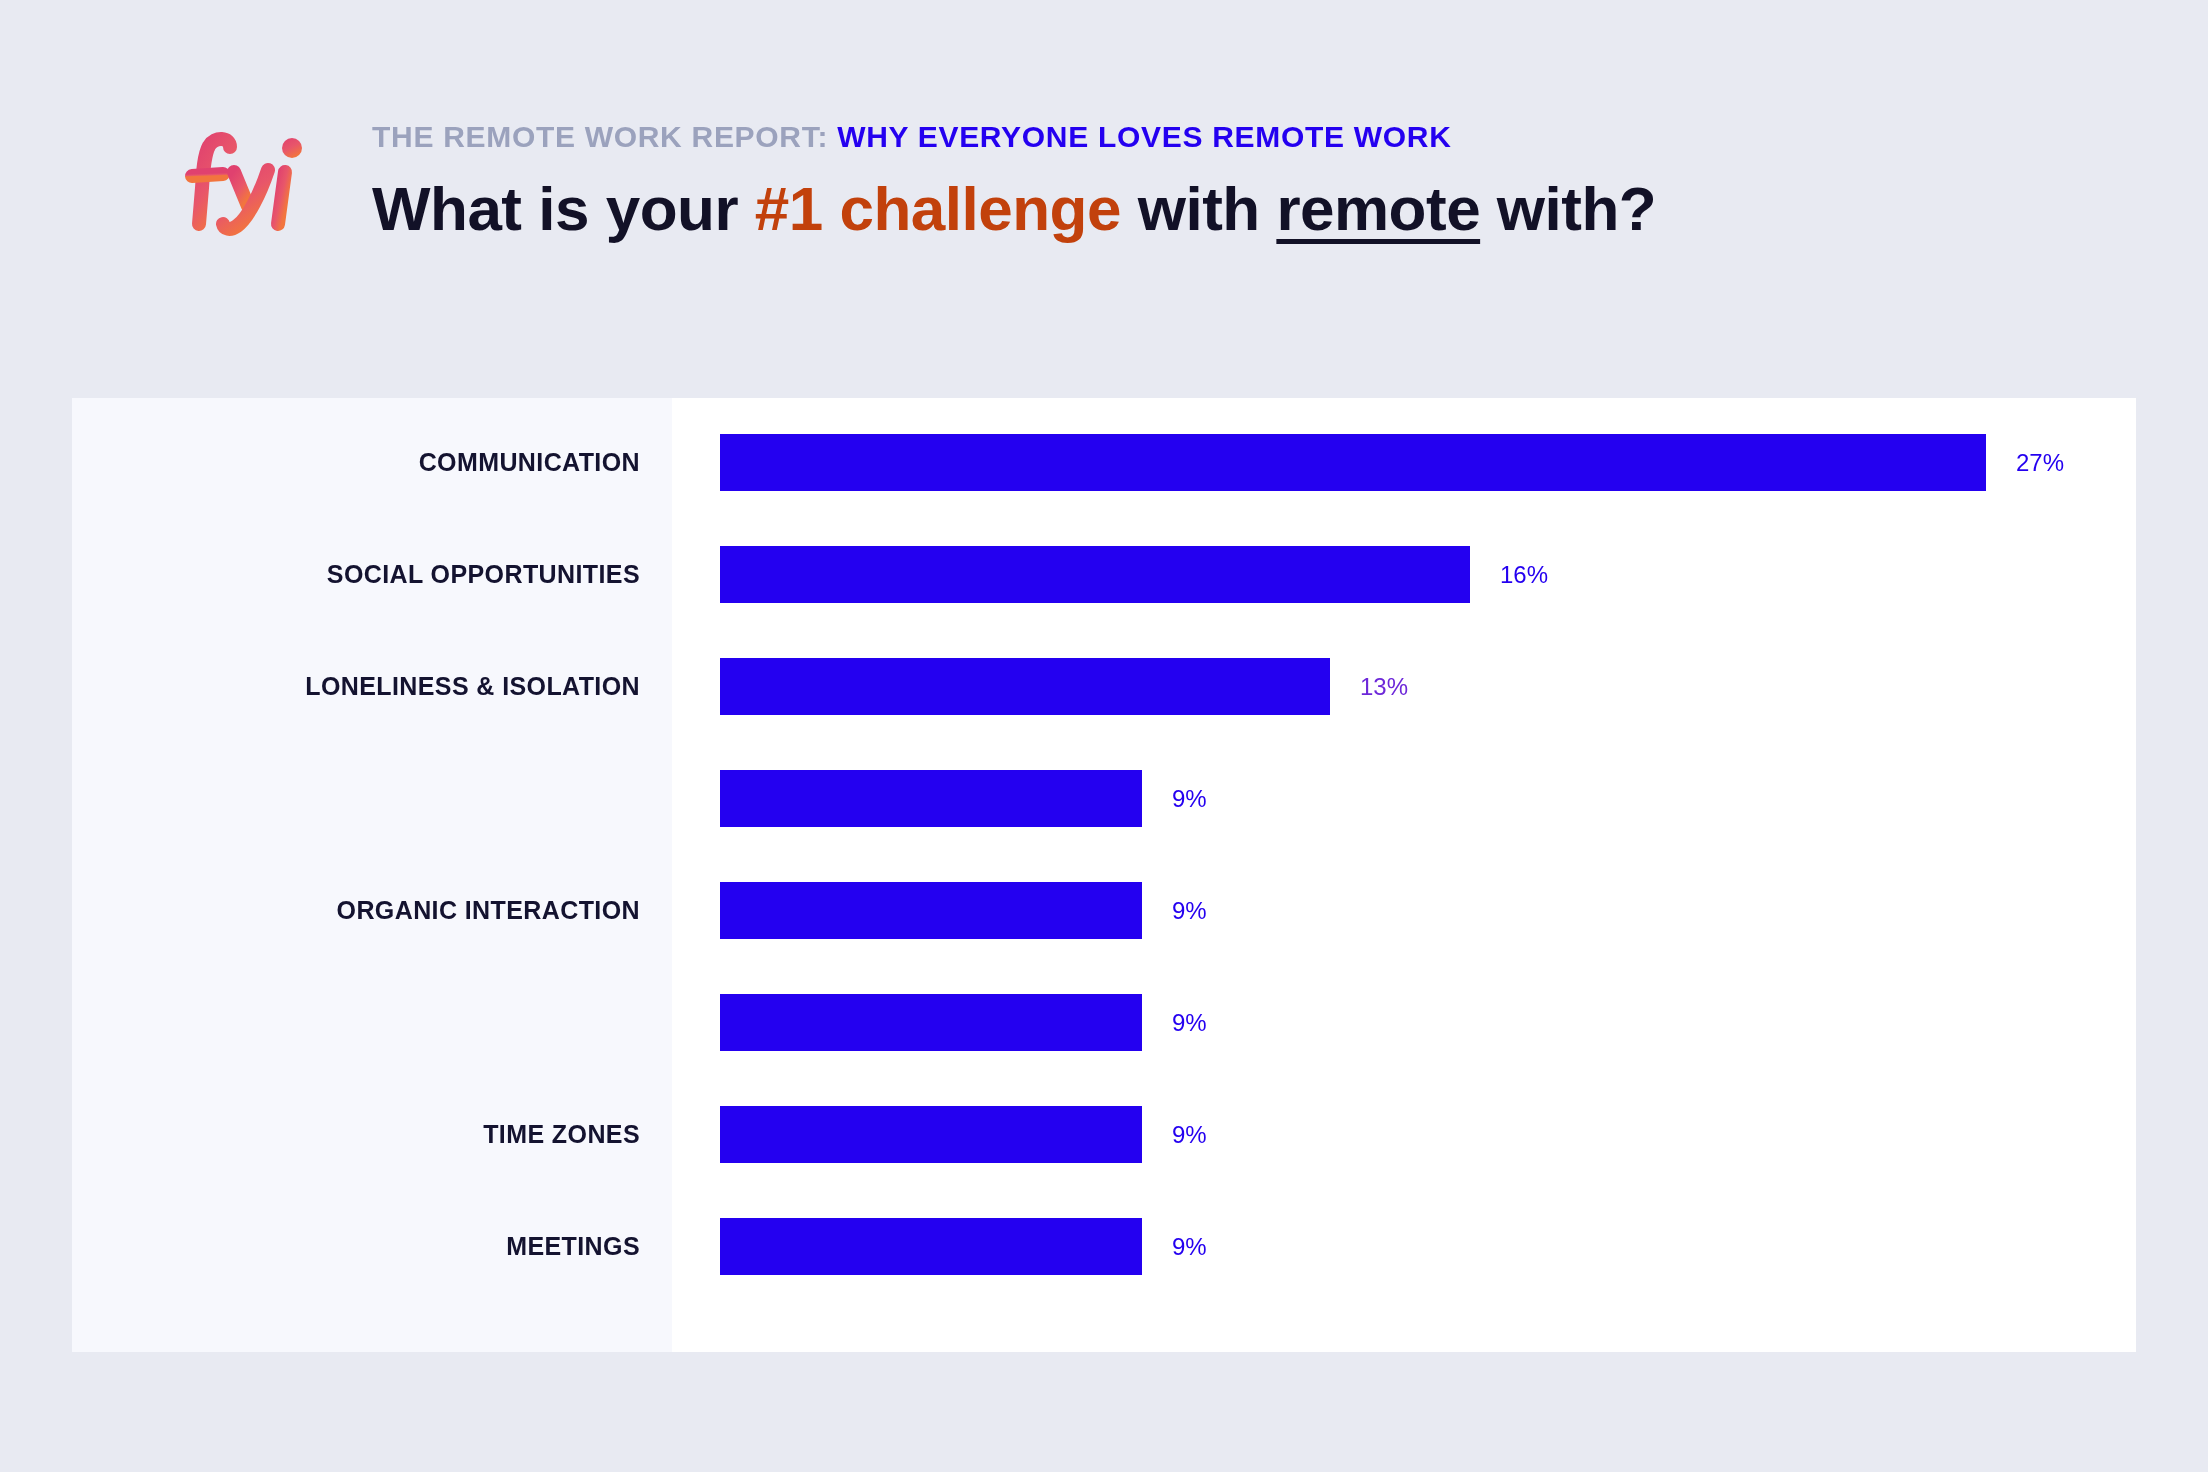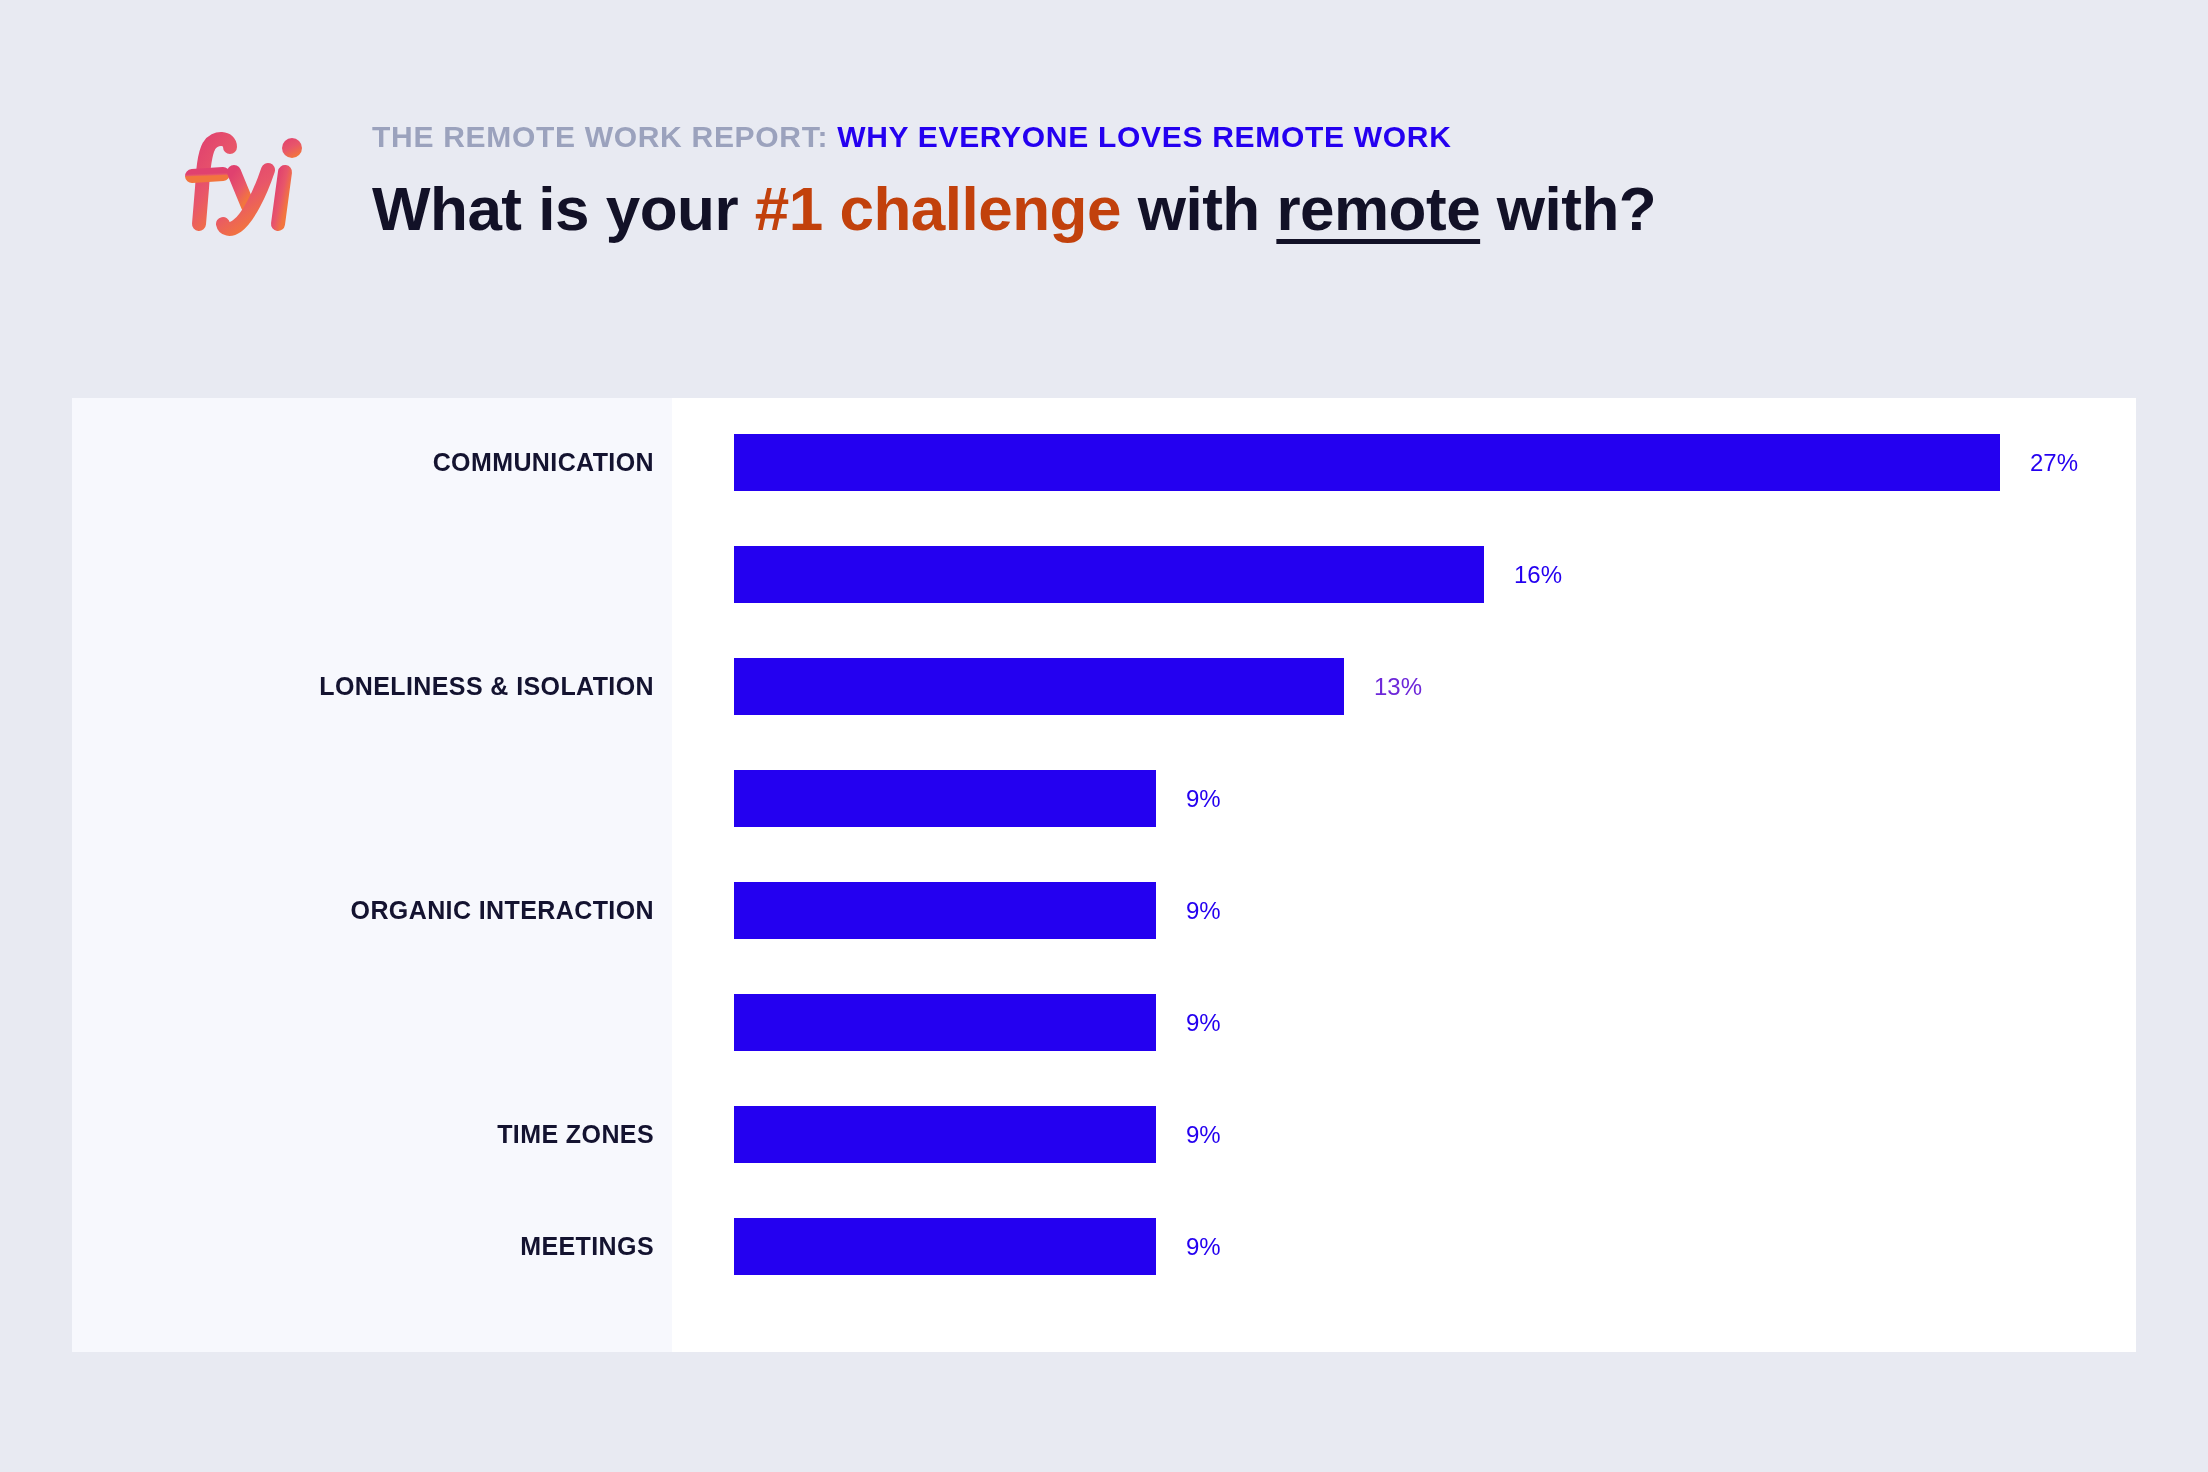--- a/index.html
+++ b/index.html
@@ -47,21 +47,21 @@
   #panel{
     position:absolute;left:72px;top:398px;
     width:2064px;height:954px;
     background:#ffffff;
   }
   #label-column{
     position:absolute;left:0;top:0;width:600px;height:954px;
     background:#f7f8fd;
   }
   #rows{
-    position:absolute;left:14px;top:0;width:1896px;height:954px;
+    position:absolute;left:0;top:0;width:1896px;height:954px;
   }
   .row{
     position:absolute;left:0;width:2064px;height:57px;
     display:flex;align-items:center;
   }
   .row-label{
     position:absolute;left:0;width:568px;
     text-align:right;
     font-size:25px;font-weight:bold;letter-spacing:0.4px;
     color:#141330;white-space:nowrap;
@@ -116,20 +116,21 @@
 
 <div id="panel">
   <div id="label-column"></div>
   <div id="rows">
       <div class="row" style="top: 36px;">
         <div class="row-label">COMMUNICATION</div>
         <div class="bar" style="width: 1266px; background: rgb(36, 0, 240);"></div>
         <div class="bar-value" style="left: 1944px; color: rgb(36, 0, 240);">27%</div>
       </div>
       <div class="row" style="top: 148px;">
+        <div class="row-label">SOCIAL OPPORTUNITIES</div>
         <div class="bar" style="width: 750px; background: rgb(36, 0, 240);"></div>
         <div class="bar-value" style="left: 1428px; color: rgb(36, 0, 240);">16%</div>
       </div>
       <div class="row" style="top: 260px;">
         <div class="row-label">LONELINESS &amp; ISOLATION</div>
         <div class="bar" style="width: 610px; background: rgb(36, 0, 240);"></div>
         <div class="bar-value" style="left: 1288px; color: #6d28d9;">13%</div>
       </div>
       <div class="row" style="top: 372px;">
         <div class="bar" style="width: 422px; background: rgb(36, 0, 240);"></div>

